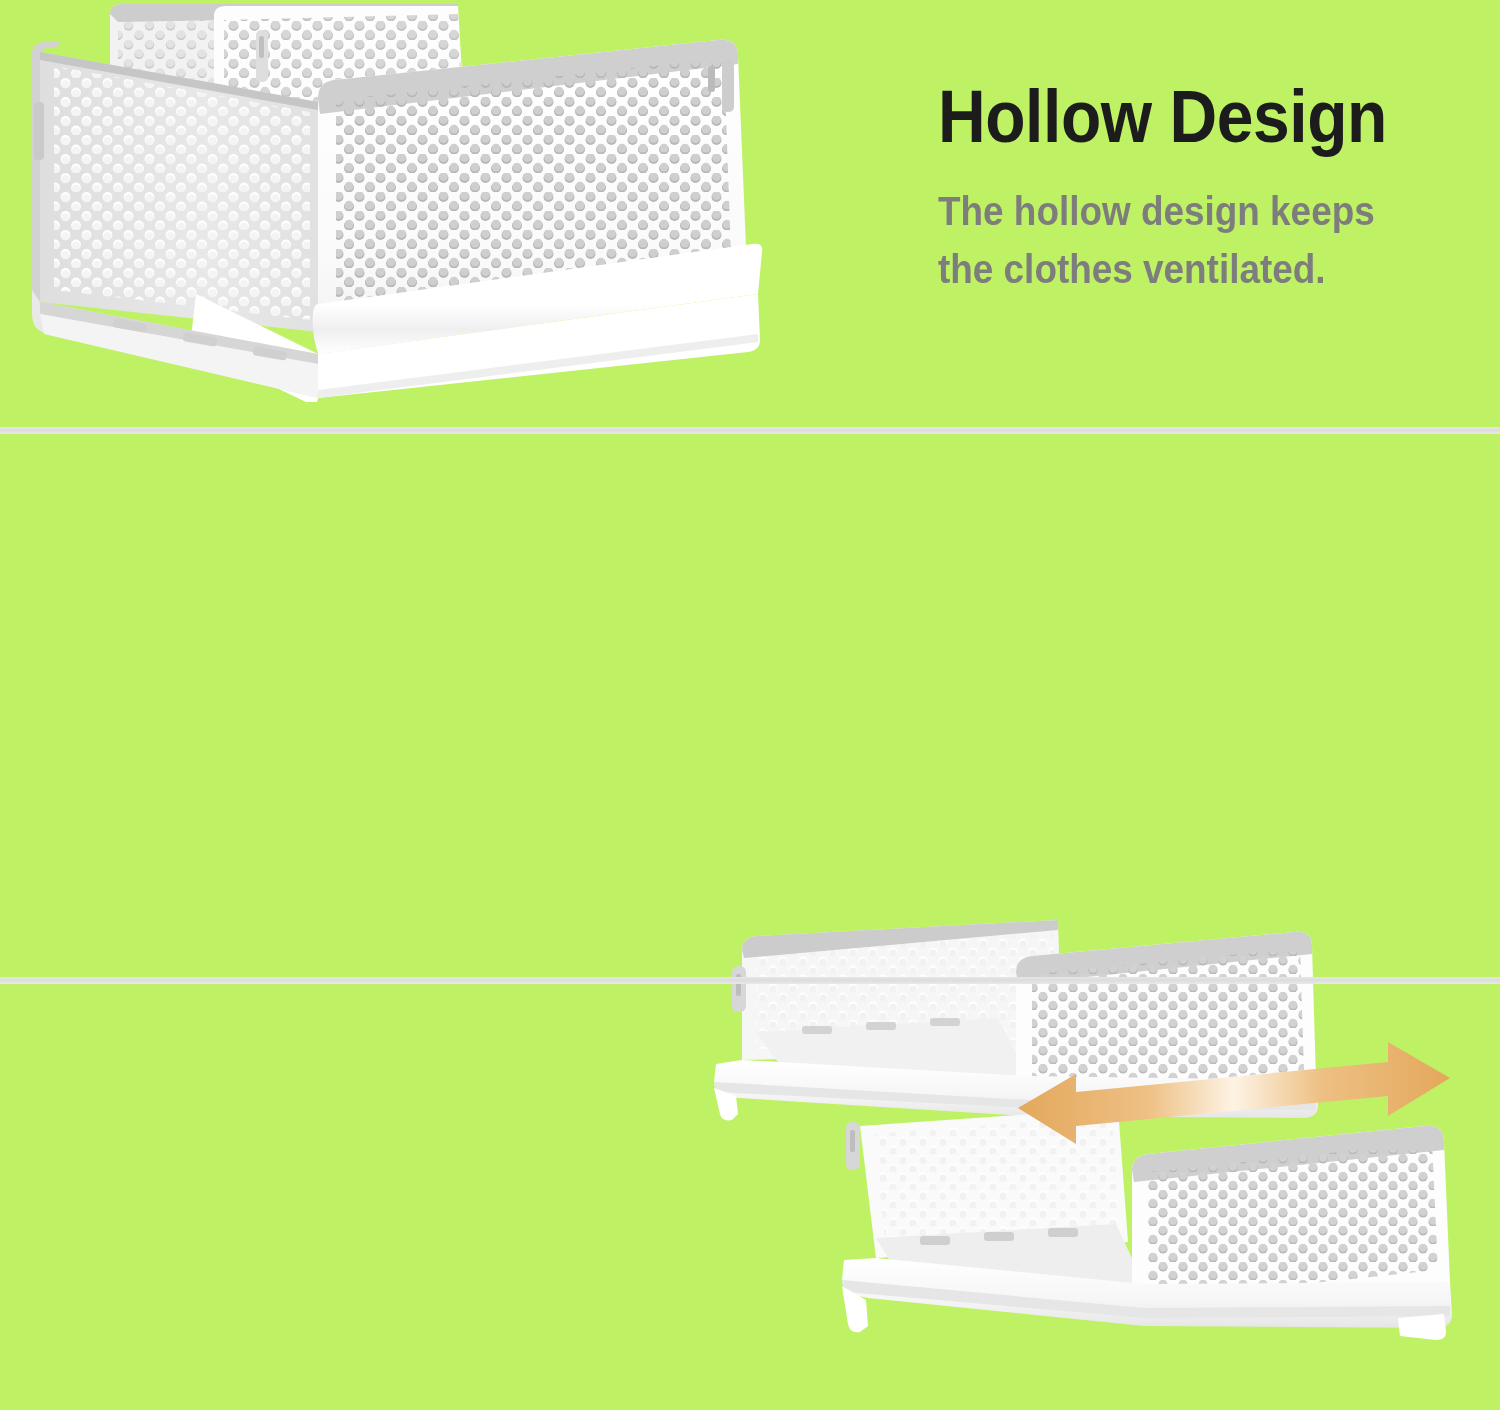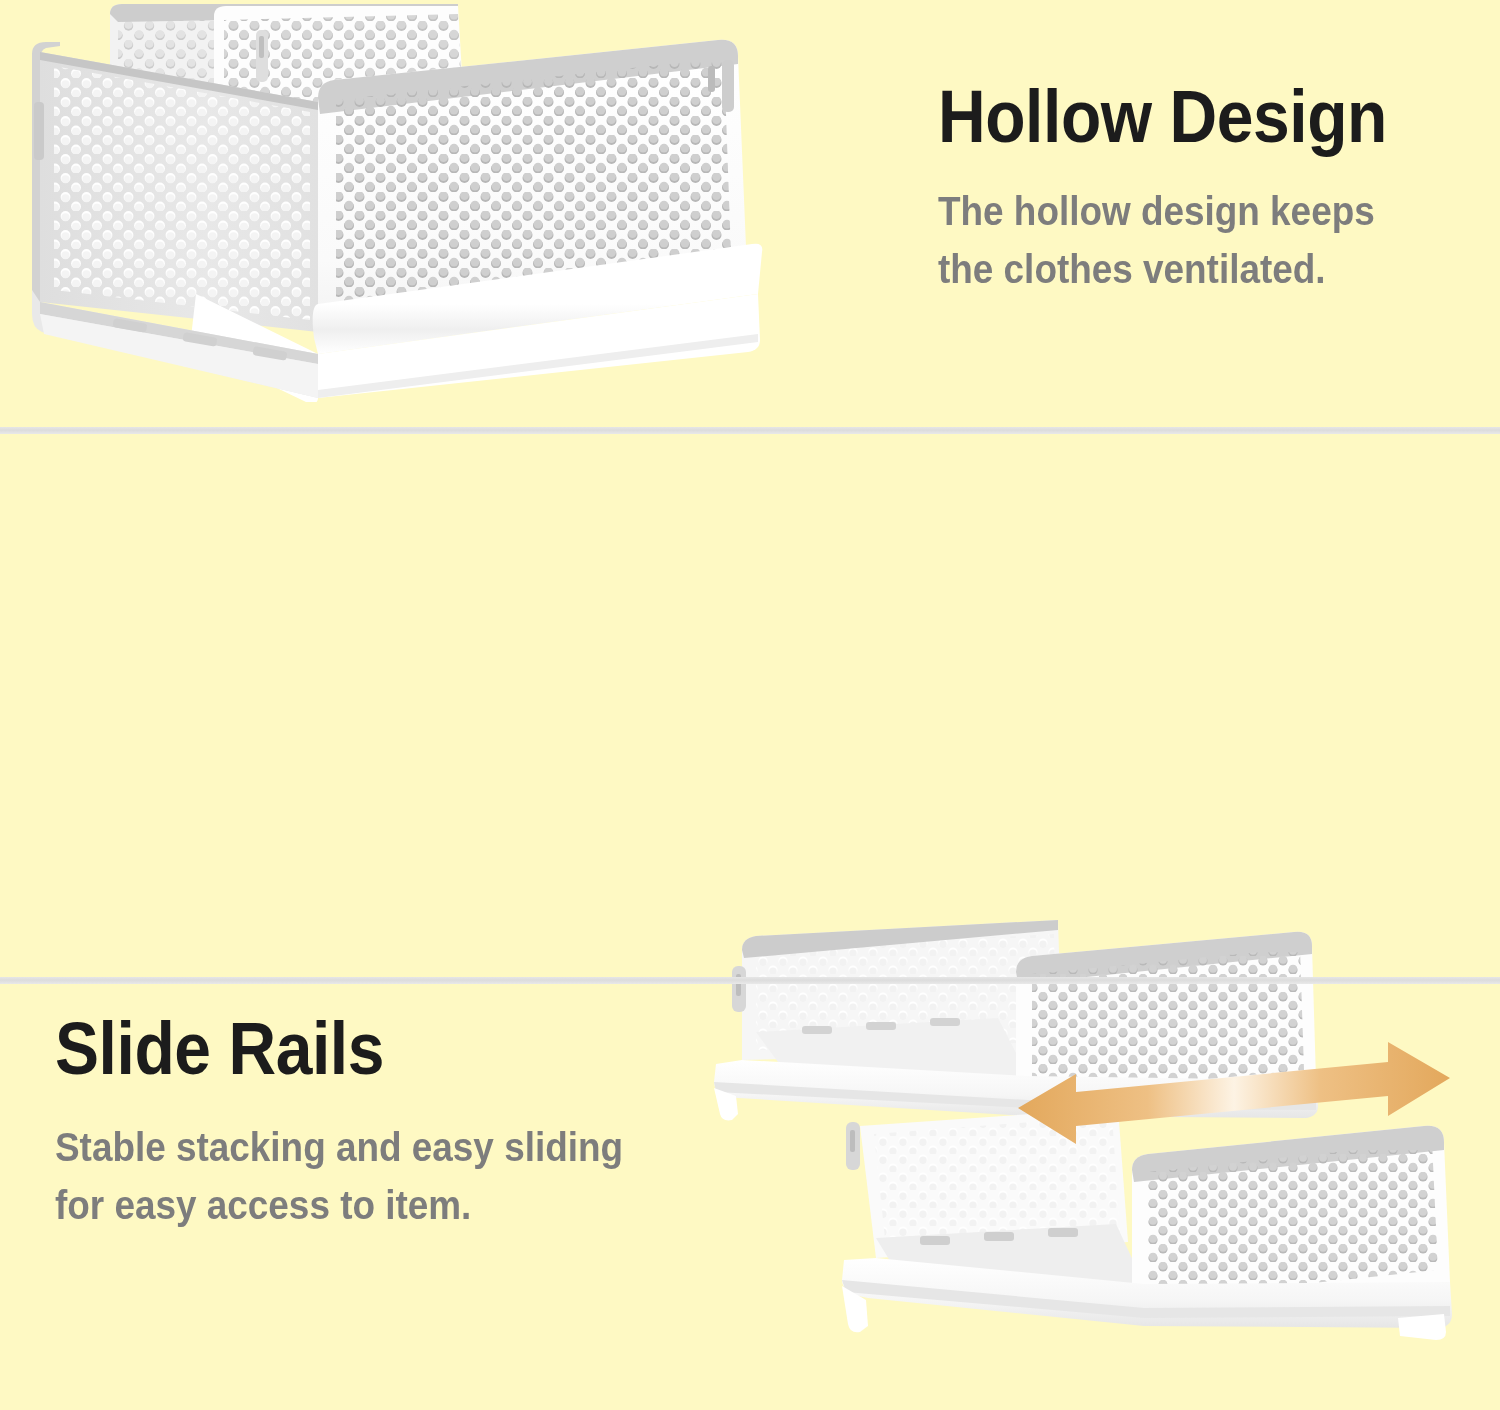--- a/index.html
+++ b/index.html
@@ -9,21 +9,21 @@
     height: 1410px;
     background: #ffffff;
     font-family: "Liberation Sans", sans-serif;
     overflow: hidden;
   }
 
   #infographic {
     position: relative;
     width: 1500px;
     height: 1410px;
-    background: #fef9c3;
+    background: #bef264;
   }
 
   
   .panel {
     position: absolute;
     left: 0;
     width: 1500px;
   }
   #panel-hollow   { top: 0;    height: 428px; }
   #panel-slide    { top: 434px; height: 544px; }
@@ -191,27 +191,20 @@
         <span class="line">The hollow design keeps</span>
         <span class="line">the clothes ventilated.</span>
       </div>
     </div>
   </section>
 
   <div class="divider" id="divider-1"></div>
 
   <section class="panel" id="panel-slide">
 
-    <div class="textblock" id="text-slide">
-      <h2 class="heading">Slide Rails</h2>
-      <div class="body">
-        <span class="line">Stable stacking and easy sliding</span>
-        <span class="line">for easy access to item.</span>
-      </div>
-    </div>
 
     <div class="art" id="art-slide">
       <svg viewBox="0 0 790 470" xmlns="http://www.w3.org/2000/svg">
         <defs>
           <pattern id="s-dots-front" width="20" height="18" patternUnits="userSpaceOnUse">
             <circle cx="5" cy="5" r="4.6" fill="#b9b9b9"></circle>
             <circle cx="5" cy="3.7" r="4.0" fill="#d2d2d2"></circle>
             <circle cx="15" cy="14" r="4.6" fill="#b9b9b9"></circle>
             <circle cx="15" cy="12.7" r="4.0" fill="#d2d2d2"></circle>
           </pattern>

